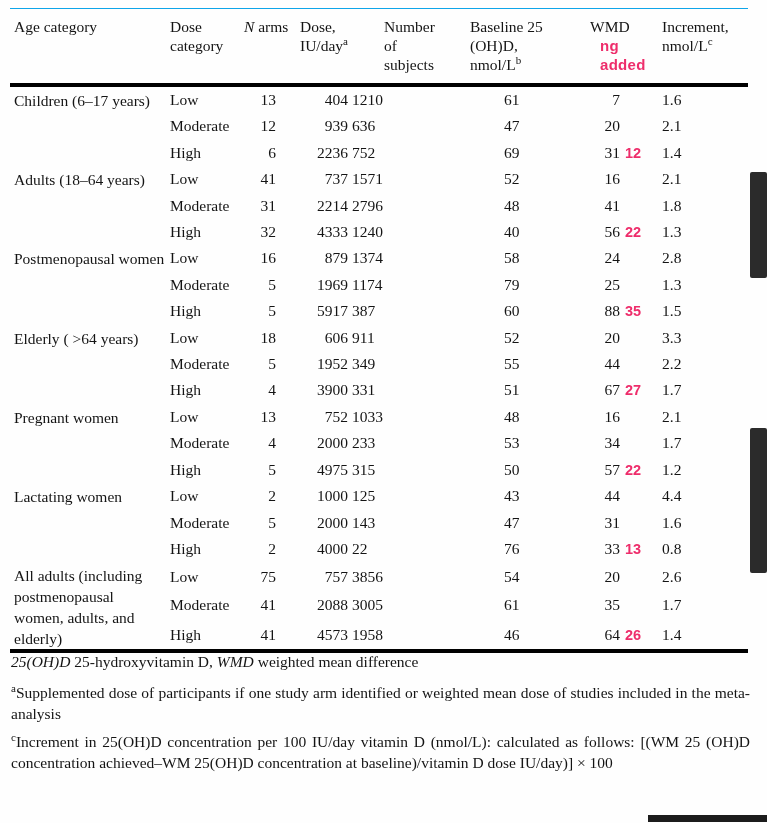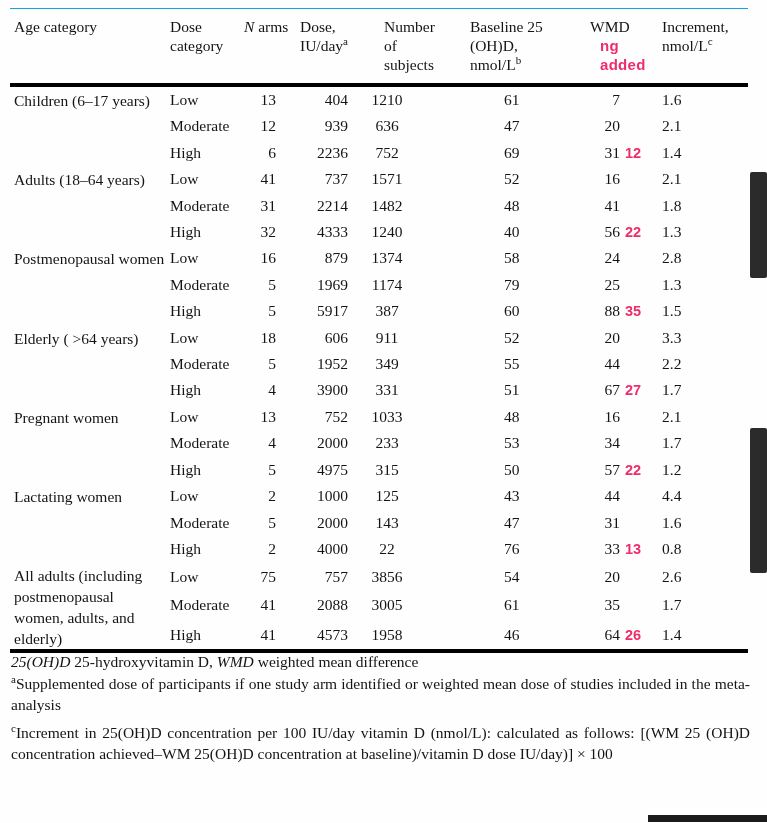--- a/index.html
+++ b/index.html
@@ -33,40 +33,40 @@
   .h-doseiu{padding-left:10px;margin-top:20px;}
   .h-subj{padding-left:32px;}
   .h-base{padding-left:30px;}
   .h-wmd{padding-left:40px;}
   .h-inc{padding-left:12px;}
 
   td.cat{vertical-align:top;line-height:21px;padding-top:3px;padding-left:4px;white-space:normal;}
   td.dose{padding-left:4px;}
   td.n{text-align:right;padding-right:14px;}
   td.doseiu{text-align:right;padding-right:4px;}
-  td.subj{text-align:center;padding-right:18px;}
+  td.subj{text-align:left;padding-right:18px;}
   td.base{padding-left:64px;}
   td.wmd{text-align:right;}
   td.inc{padding-left:12px;}
 
   
   .ng{
     font-family:"Liberation Sans",sans-serif;font-weight:bold;color:#ee2d6b;
     font-size:15px;line-height:19px;margin-left:10px;letter-spacing:.3px;
   }
   .added{
     display:inline-block;width:30px;box-sizing:border-box;text-align:left;padding-left:5px;
     font-family:"Liberation Sans",sans-serif;font-weight:bold;color:#ee2d6b;font-size:14.5px;
   }
 
   
   .notes{position:absolute;left:11px;top:651px;width:739px;}
   .note{margin:0 0 6px 0;font-size:15.5px;line-height:21.5px;color:#141414;}
   .note.just{text-align:justify;}
-  .note:first-child{margin-bottom:0;}
+  .note:first-child{margin-bottom:9px;}
 
   
   .edge-bar{position:absolute;background:#2b2b2b;border-radius:2px;}
   #edge-bar-1{left:750px;top:172px;width:17px;height:106px;}
   #edge-bar-2{left:750px;top:428px;width:17px;height:145px;}
   #bottom-bar{position:absolute;left:648px;top:815px;width:119px;height:7px;background:#1c1c1c;}
 </style>
 </head>
 <body>
 
@@ -136,21 +136,21 @@
     <td class="subj">1571</td>
     <td class="base">52</td>
     <td class="wmd"><span class="wmd-v">16</span><span class="added"></span></td>
     <td class="inc">2.1</td>
   </tr>
         <tr>
 
     <td class="dose">Moderate</td>
     <td class="n">31</td>
     <td class="doseiu">2214</td>
-    <td class="subj">1482</td>
+    <td class="subj">2796</td>
     <td class="base">48</td>
     <td class="wmd"><span class="wmd-v">41</span><span class="added"></span></td>
     <td class="inc">1.8</td>
   </tr>
         <tr>
 
     <td class="dose">High</td>
     <td class="n">32</td>
     <td class="doseiu">4333</td>
     <td class="subj">1240</td>

